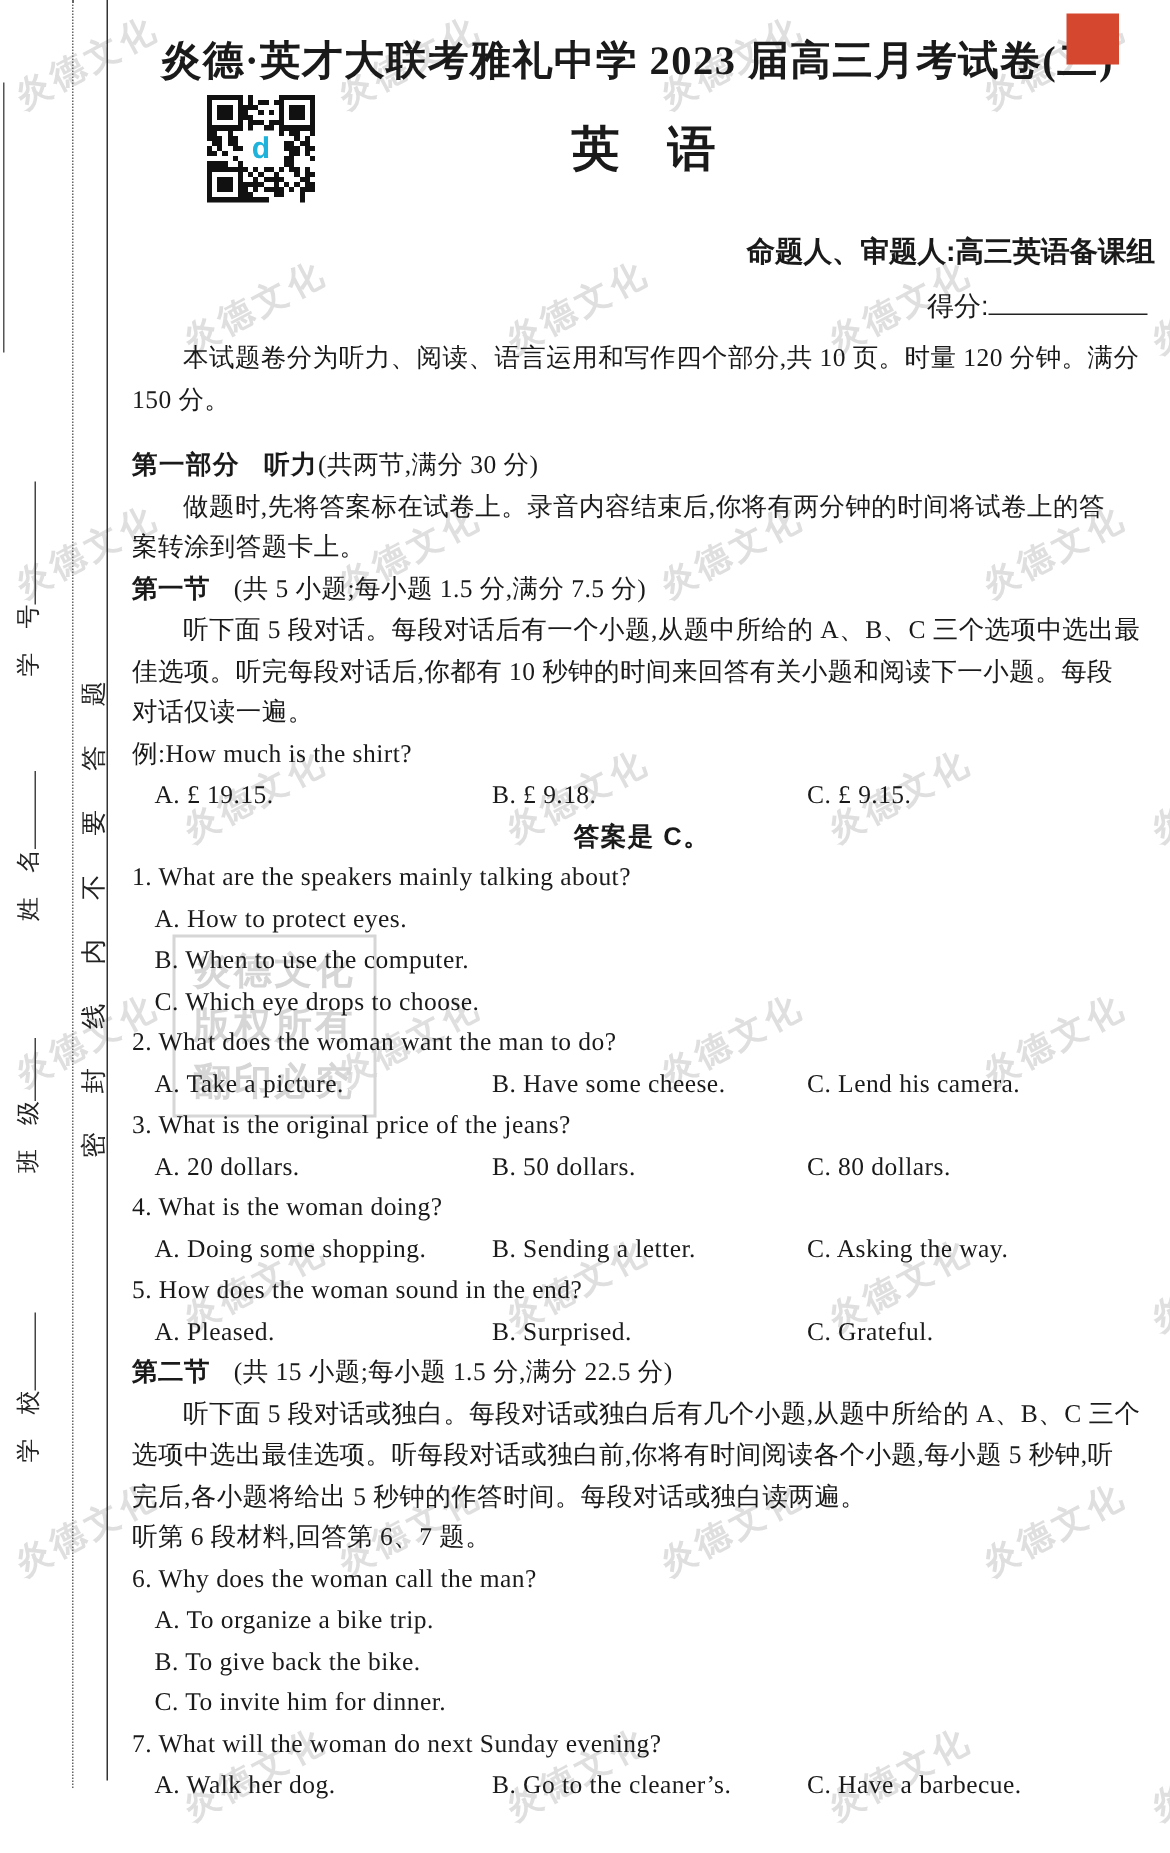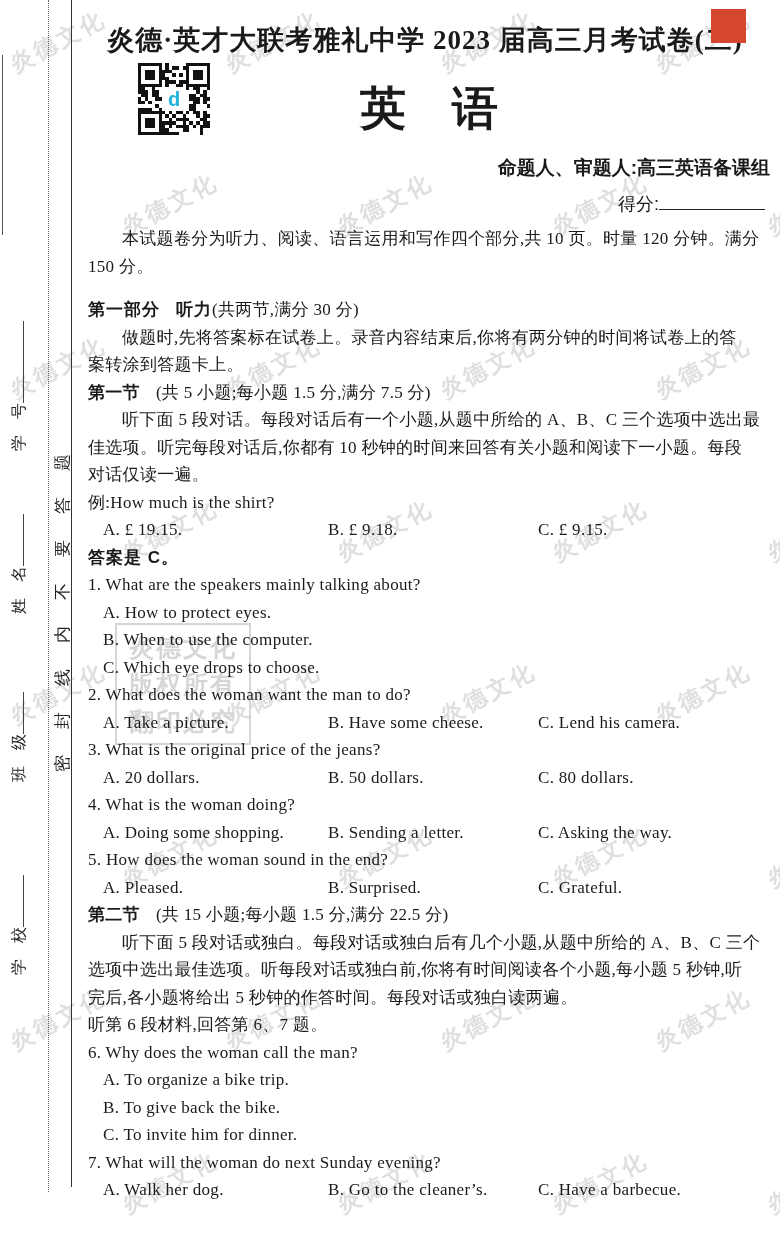--- a/index.html
+++ b/index.html
@@ -29,34 +29,34 @@
       transform:rotate(-90deg); transform-origin:0 0; font-size:17px; letter-spacing:26px;
       white-space:nowrap; color:#222;}
   
   .title{position:absolute; left:80px; top:22px; width:690px; text-align:center; z-index:1;
       font-size:27px; font-weight:bold; letter-spacing:1px; white-space:nowrap;}
   .qr{position:absolute; left:138px; top:63px; width:72px; height:72px; z-index:1;}
   .qr-logo{position:absolute; left:24px; top:24px; width:24px; height:24px; background:#fff;
       color:#1fb3dc; font-family:"Liberation Sans","DejaVu Sans",sans-serif; font-weight:bold;
       font-size:20px; line-height:24px; text-align:center;}
   .subject{position:absolute; left:88px; top:78px; width:682px; text-align:center; z-index:1;
-      font-size:46px; font-weight:bold; font-family:"Liberation Sans","DejaVu Sans",sans-serif;}
+      font-size:32px; font-weight:bold; font-family:"Liberation Sans","DejaVu Sans",sans-serif;}
   .setter{position:absolute; left:88px; top:155px; width:682px; text-align:right; z-index:1;
       font-size:19px; font-weight:bold; font-family:"Liberation Sans","DejaVu Sans",sans-serif;}
   .score{position:absolute; left:618px; top:192px; z-index:1; font-size:18px; font-weight:normal;
       font-family:"Liberation Sans","DejaVu Sans",sans-serif;}
   .score .blank{display:inline-block; width:106px; height:17px; border-bottom:1.5px solid #222;}
   .mark{position:absolute; left:711px; top:9px; width:35px; height:34px; background:#d5472f; z-index:2;}
   
   .body{position:absolute; left:88px; top:225px; width:680px; z-index:1; font-size:17px;
       letter-spacing:0.3px;}
   .line{line-height:27.5px; height:27.5px; white-space:nowrap;}
   .gap{height:16px;}
   .ind{ text-indent:34px;}
-  .hei{font-family:"Liberation Sans","DejaVu Sans",sans-serif; font-weight:bold; letter-spacing:1px;}
+  .hei{font-family:"Liberation Sans","DejaVu Sans",sans-serif; font-weight:bold; letter-spacing:1px;text-align:center;}
   .b{font-weight:bold;}
   .opt{padding-left:15px;}
   .opt-row{display:grid; grid-template-columns:225px 210px 1fr; padding-left:15px;}
   .sp{display:inline-block; width:16px;}
   
   .footer{position:absolute; left:88px; top:1194px; width:682px; text-align:center; z-index:1;
       font-size:16.5px;}
   .footer span{margin:0 8px;}
 </style>
 </head>

